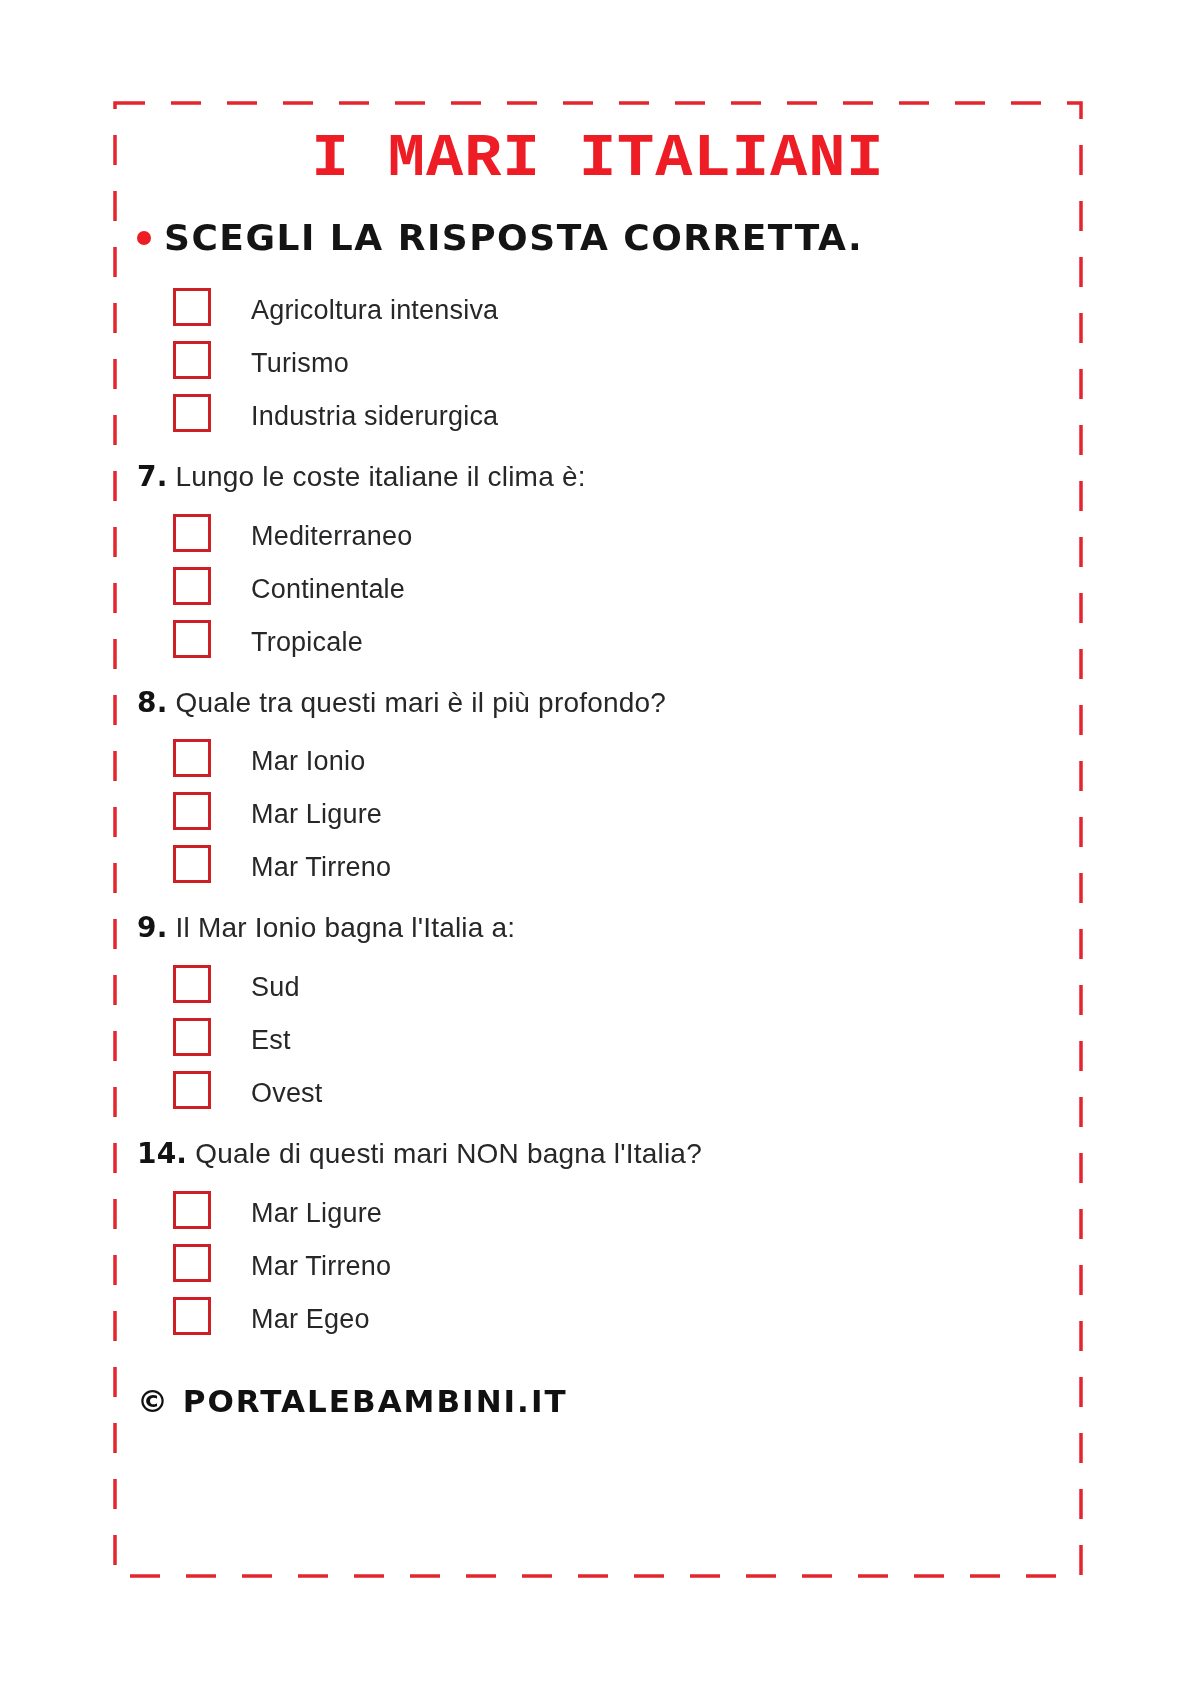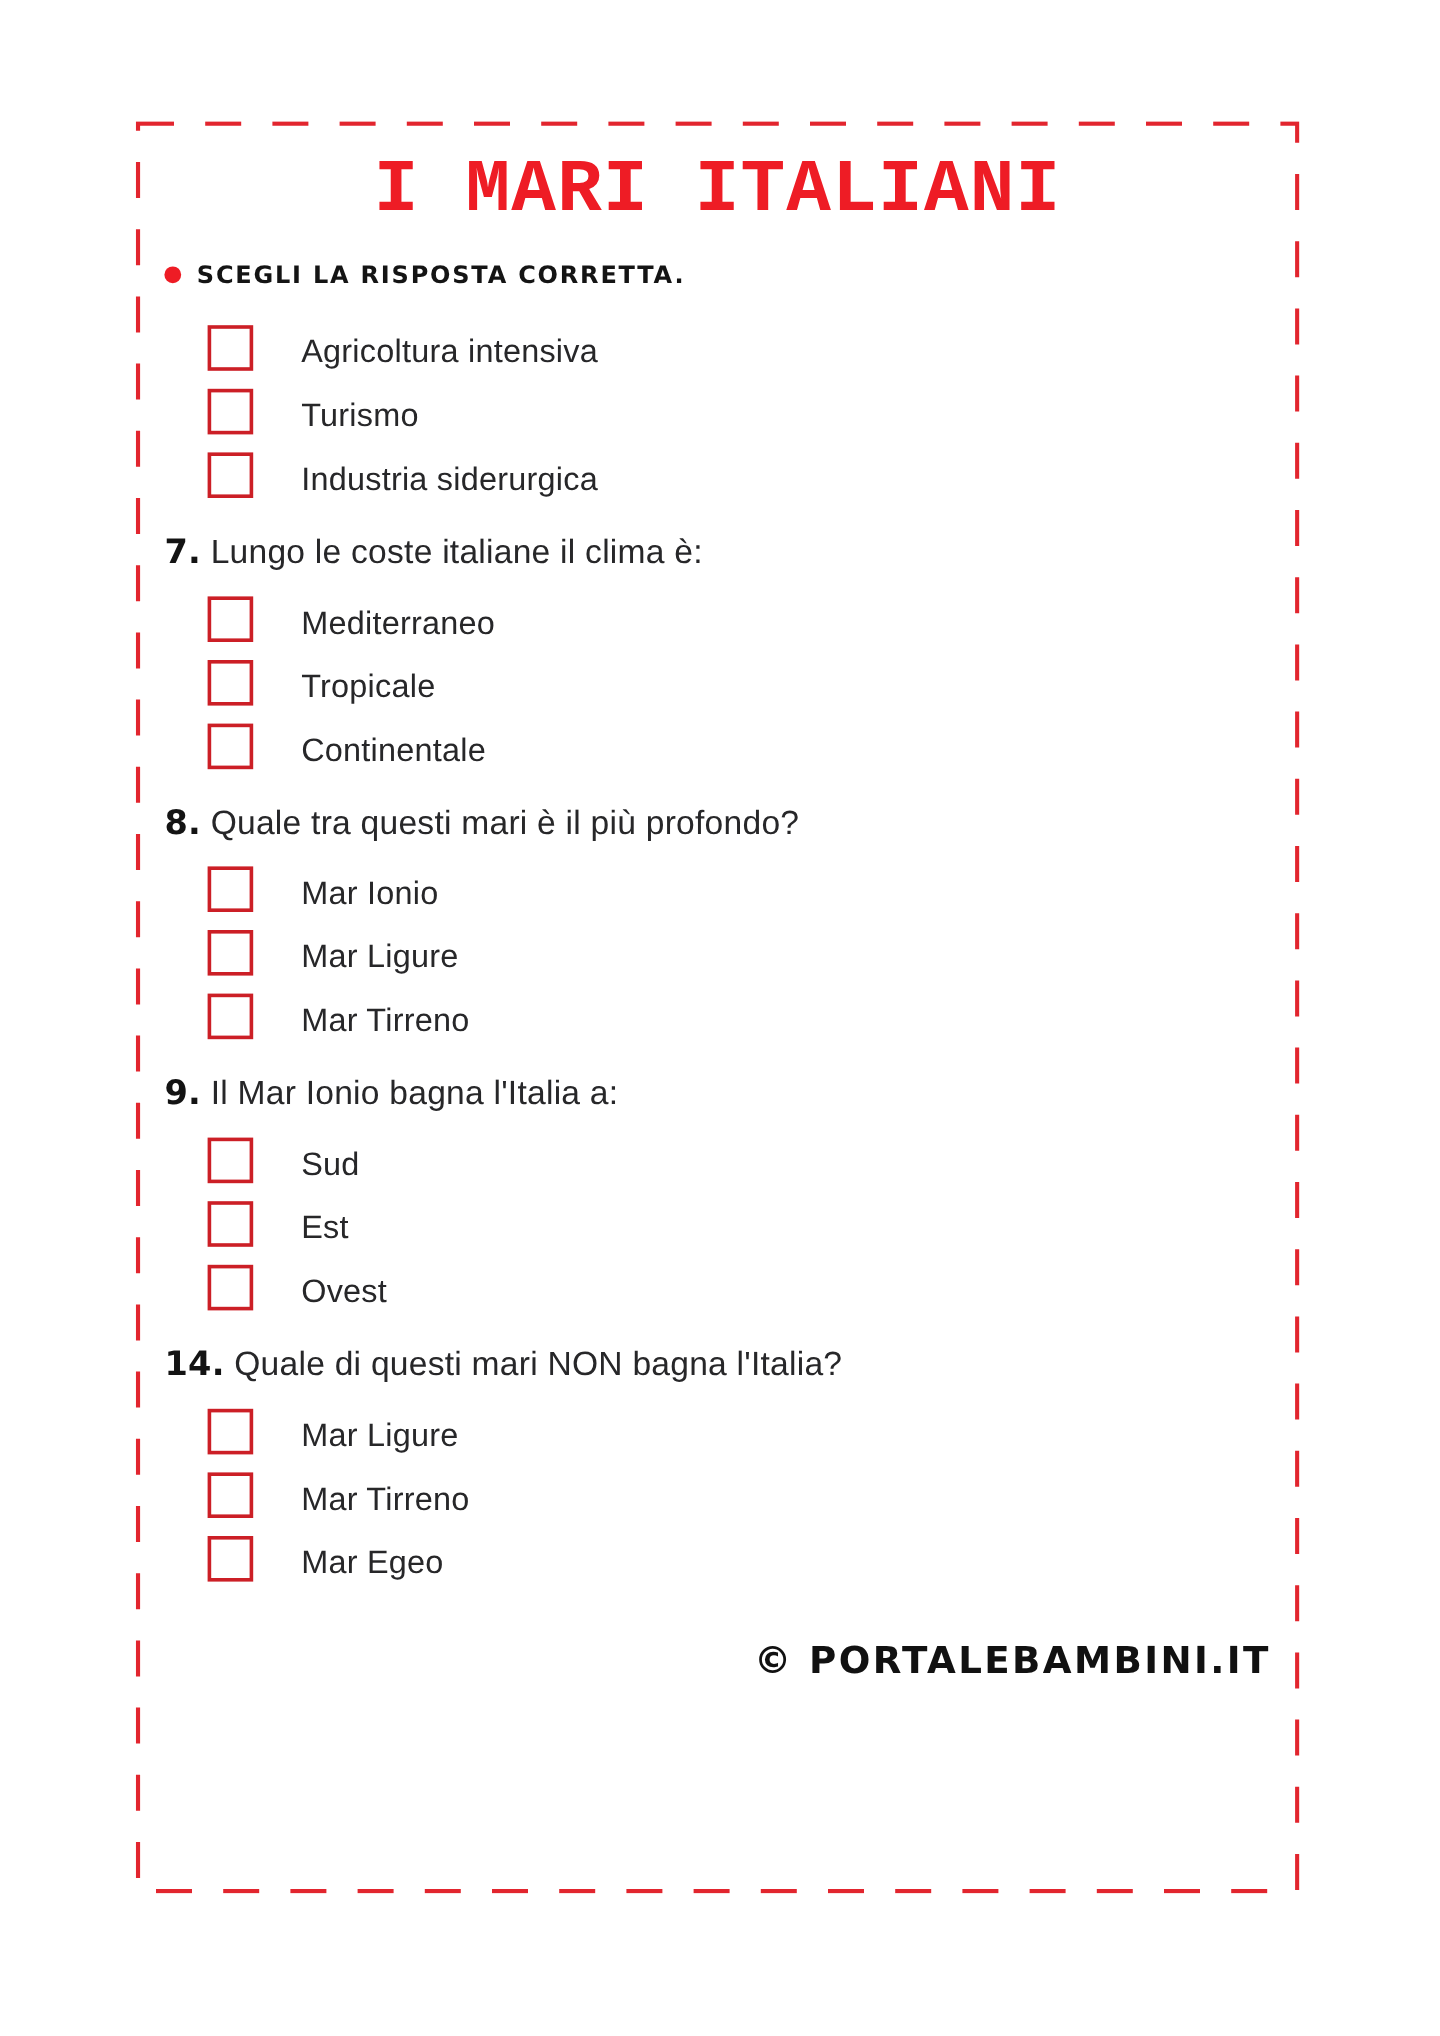--- a/index.html
+++ b/index.html
@@ -47,21 +47,21 @@
   }
   .bullet {
     width: 14px; height: 14px;
     border-radius: 50%;
     background: #ee1c25;
     flex: 0 0 auto;
   }
   .instruction-text {
     font-family: "DejaVu Sans", sans-serif;
     font-weight: bold;
-    font-size: 20px;
+    font-size: 36px;
     letter-spacing: 1.5px;
     color: #141414;
   }
 
   .question { margin-top: 28px; }
   .q-line {
     font-size: 28px;
     line-height: 1.2;
     color: #272729;
     letter-spacing: 0.2px;
@@ -90,21 +90,21 @@
   }
   .option-label {
     margin-left: 40px;
     font-size: 27px;
     color: #272729;
     letter-spacing: 0.2px;
   }
 
   .footer {
     margin-top: 48px;
-    text-align: right;
+    text-align: left;
     font-family: "DejaVu Sans", sans-serif;
     font-weight: bold;
     font-size: 31px;
     letter-spacing: 2px;
     color: #111111;
   }
 </style>
 </head>
 <body>
 
@@ -142,25 +142,25 @@
 
     <section class="question">
       <p class="q-line"><span class="q-num">7.</span><span class="q-text">Lungo le coste italiane il clima è:</span></p>
       <div class="options">
         <div class="option">
           <span class="checkbox"></span>
           <span class="option-label">Mediterraneo</span>
         </div>
         <div class="option">
           <span class="checkbox"></span>
+          <span class="option-label">Continentale</span>
+        </div>
+        <div class="option">
+          <span class="checkbox"></span>
           <span class="option-label">Tropicale</span>
-        </div>
-        <div class="option">
-          <span class="checkbox"></span>
-          <span class="option-label">Continentale</span>
         </div>
       </div>
     </section>
 
     <section class="question">
       <p class="q-line"><span class="q-num">8.</span><span class="q-text">Quale tra questi mari è il più profondo?</span></p>
       <div class="options">
         <div class="option">
           <span class="checkbox"></span>
           <span class="option-label">Mar Ionio</span>

